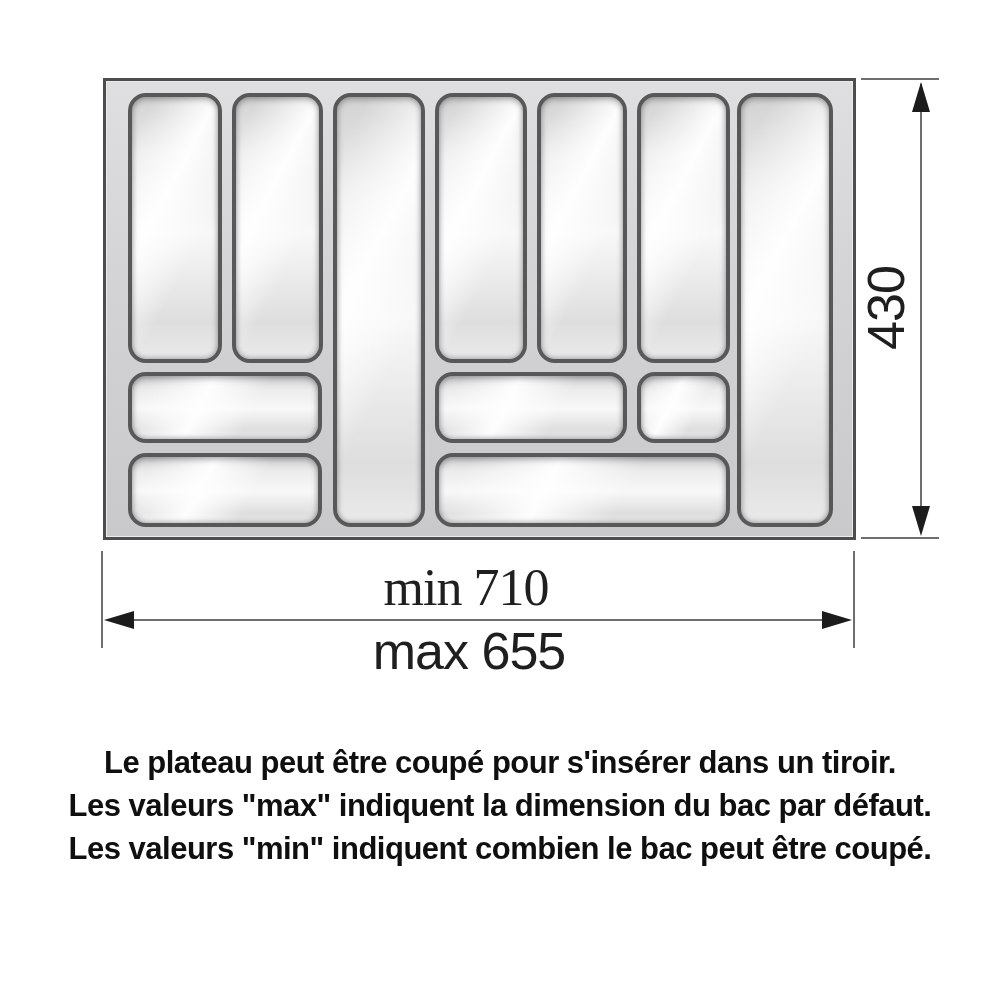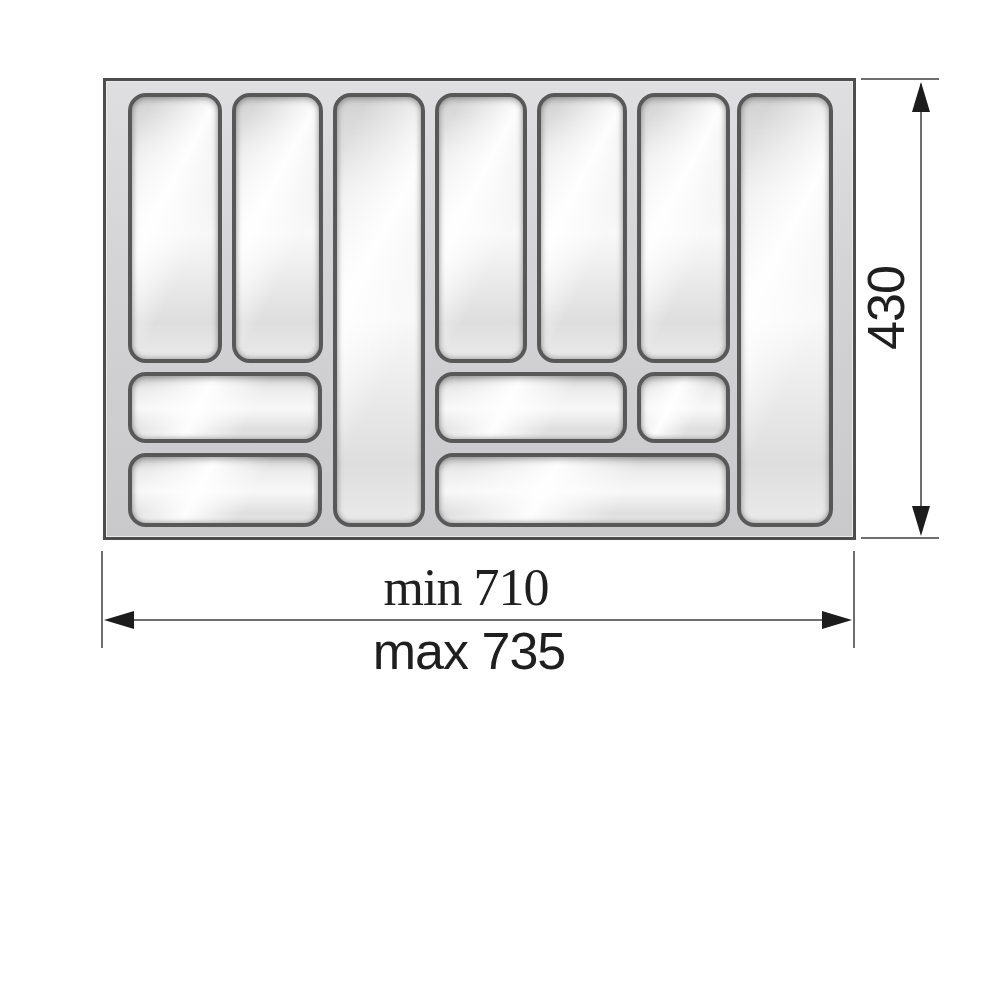--- a/index.html
+++ b/index.html
@@ -99,17 +99,22 @@
     <div class="dim-text vlabel">430</div>
   </div>
 
   <div>
     <div class="dimline ext-left"></div>
     <div class="dimline ext-right"></div>
     <div class="dimline hline"></div>
     <div class="tri tri-left"></div>
     <div class="tri tri-right"></div>
     <div class="dim-text hmin">min 710</div>
-    <div class="dim-text hmax">max 735</div>
+    <div class="dim-text hmax">max 655</div>
   </div>
 
+  <div class="caption">
+    <div class="cap-line">Le plateau peut être coupé pour s'insérer dans un tiroir.</div>
+    <div class="cap-line">Les valeurs "max" indiquent la dimension du bac par défaut.</div>
+    <div class="cap-line">Les valeurs "min" indiquent combien le bac peut être coupé.</div>
+  </div>
 
 </div>
 
 </body></html>

